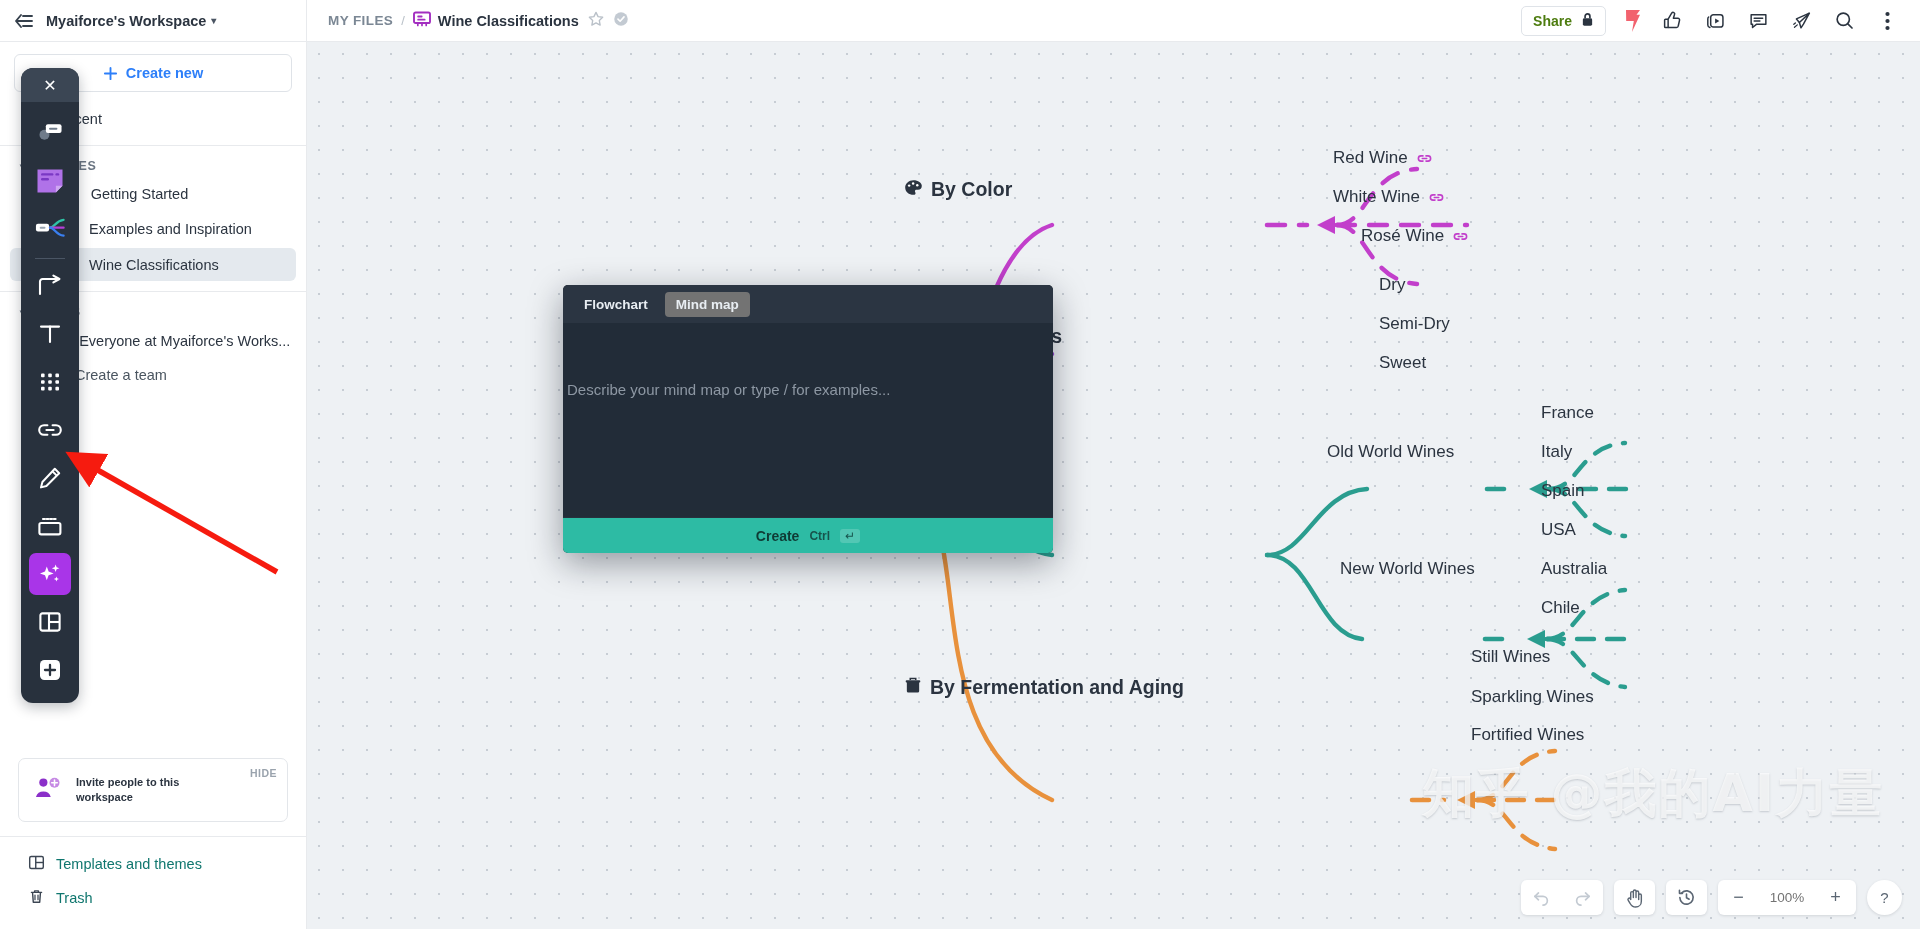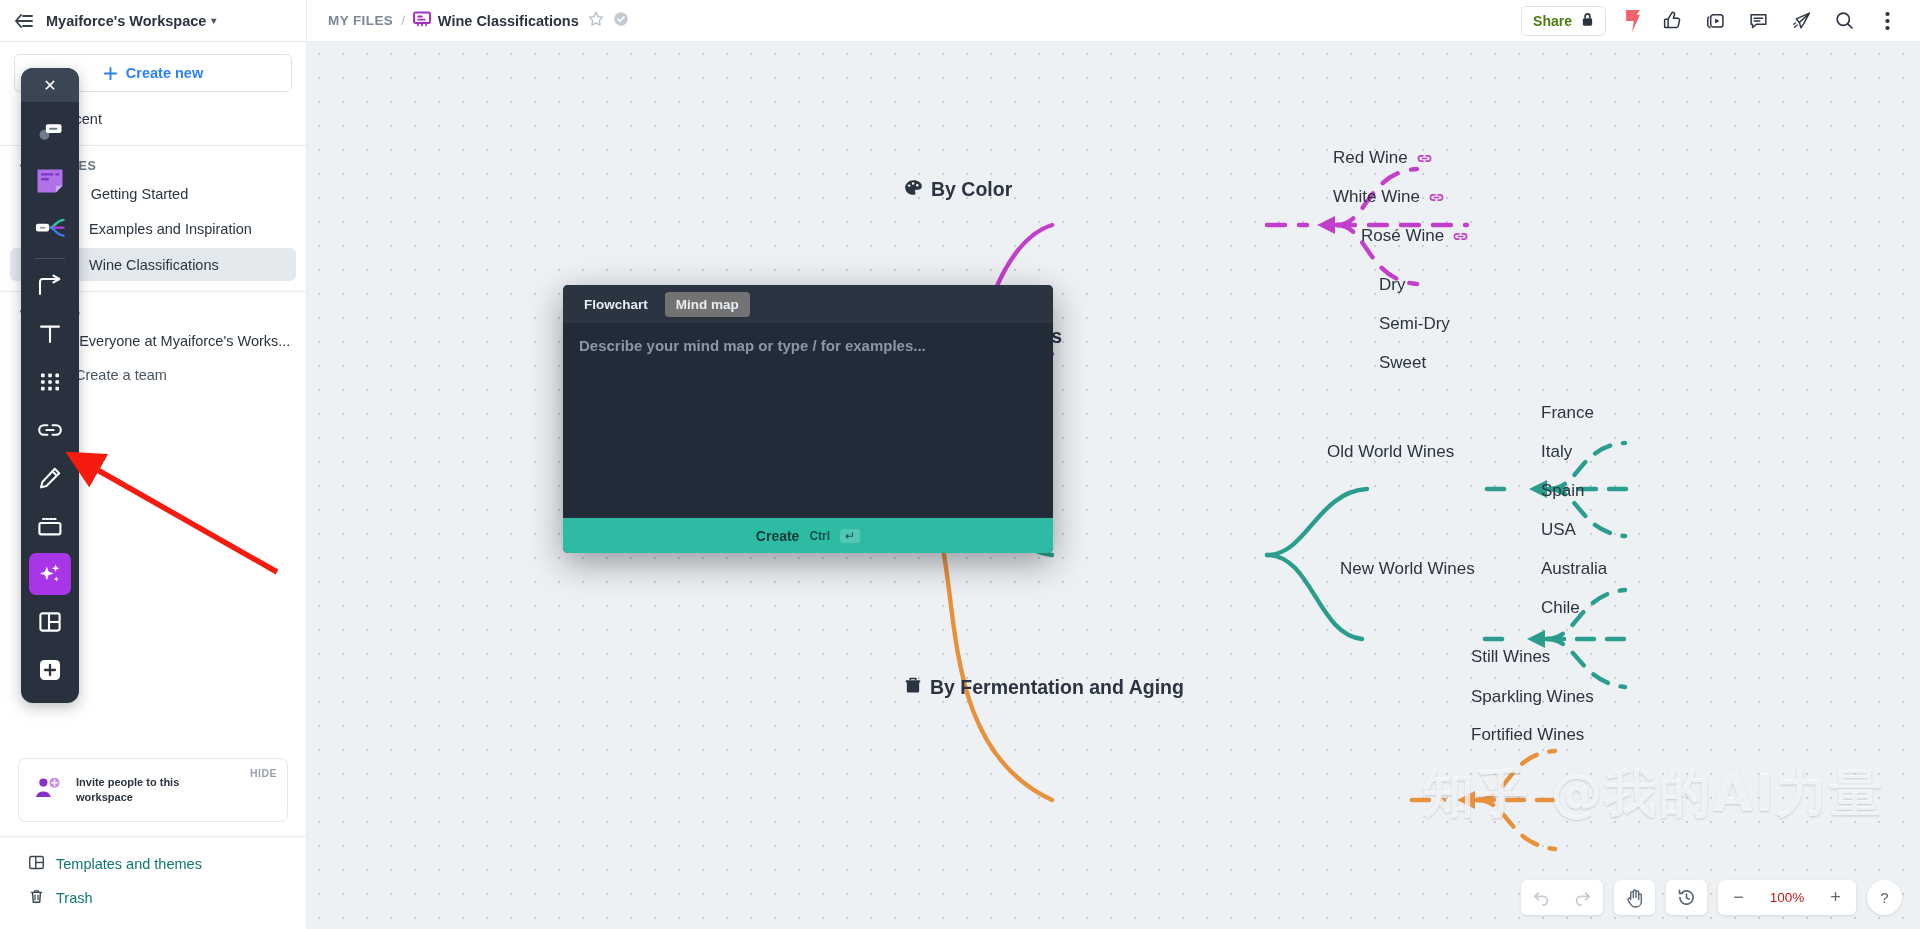--- a/index.html
+++ b/index.html
@@ -129,21 +129,21 @@
 
   
   .ai-modal {
     position: absolute; left: 870px; top: 285px; width: 490px; height: 268px;
     background: #222c38; border-radius: 5px; box-shadow: 0 10px 34px rgba(10,18,30,.4);
     display: flex; flex-direction: column; z-index: 60; overflow: hidden;
   }
   .ai-tabs { display: flex; align-items: center; gap: 6px; padding: 7px 8px 6px 10px; background: #2b3542; }
   .ai-tab { font-size: 13.5px; font-weight: 700; color: #e8edf2; padding: 5px 11px; border-radius: 4px; cursor: pointer; }
   .ai-tab.active { background: #737373; }
-  .ai-body { flex: 1; padding: 14px 16px; font-weight: bold; }
+  .ai-body { flex: 1; padding: 14px 4px; }
   .ai-placeholder { font-size: 15px; color: #8d97a3; }
   .ai-create {
     height: 36px; background: #2dbba4; display: flex; align-items: center; justify-content: center; gap: 10px;
     cursor: pointer; border-top: 1px solid #28313d;
   }
   .ai-create-label { font-size: 14px; font-weight: 700; color: #0f3b35; }
   .ai-kbd { font-size: 12px; font-weight: 700; color: #17544c; }
   .ai-kbd-box { font-size: 12px; color: #17544c; background: rgba(255,255,255,.18); border-radius: 3px; padding: 0 5px; }
 
   
@@ -155,21 +155,21 @@
     font-size: 52px; font-weight: 700; color: rgba(255,255,255,.72);
     text-shadow: 0 1px 2px rgba(120,130,140,.35);
     font-family: "DejaVu Sans", sans-serif; letter-spacing: 2px; white-space: nowrap;
   }
 
   
   .zoombar { position: absolute; right: 18px; bottom: 14px; display: flex; align-items: center; gap: 11px; z-index: 58; }
   .zb-group { display: flex; background: #fff; border-radius: 6px; box-shadow: 0 1px 3px rgba(20,30,45,.13); overflow: hidden; }
   .zb-btn { width: 41px; height: 35px; display: flex; align-items: center; justify-content: center; cursor: pointer; color: #5b6673; }
   .zb-btn.dim { color: #c3cad2; }
-  .zb-level { min-width: 56px; height: 35px; display: flex; align-items: center; justify-content: center; font-size: 13.5px; color: #b91c1c; cursor: pointer; }
+  .zb-level { min-width: 56px; height: 35px; display: flex; align-items: center; justify-content: center; font-size: 13.5px; color: #737373; cursor: pointer; }
   .zb-help { width: 35px; height: 35px; border-radius: 50%; background: #fff; box-shadow: 0 1px 3px rgba(20,30,45,.13); display: flex; align-items: center; justify-content: center; font-size: 15px; color: #5b6673; cursor: pointer; }
 </style>
 </head>
 <body>
 
 <div class="app">
 
   <div class="topbar">
     <div class="tb-left">
       <div class="collapse-btn">
@@ -715,21 +715,21 @@
 
     <svg class="arrow-ann" width="240" height="150" viewBox="0 0 240 150" style="left:63px; top:398px;">
       <defs>
         <marker id="ah" markerWidth="7" markerHeight="7" refX="5.4" refY="3.5" orient="auto">
           <path d="M0,0 L7,3.5 L0,7 z" fill="#f61b0f"></path>
         </marker>
       </defs>
       <line x1="214" y1="132" x2="10" y2="16" stroke="#f61b0f" stroke-width="5.5" marker-end="url(#ah)"></line>
     </svg>
 
-    <div class="ai-modal" style="left:563px; top:243px;">
+    <div class="ai-modal" style="left:563px; top:243px;gap:44px;">
       <div class="ai-tabs">
         <div class="ai-tab">Flowchart</div>
         <div class="ai-tab active">Mind map</div>
       </div>
       <div class="ai-body">
         <div class="ai-placeholder">Describe your mind map or type / for examples...</div>
       </div>
       <div class="ai-create">
         <span class="ai-create-label">Create</span>
         <span class="ai-kbd">Ctrl</span>

